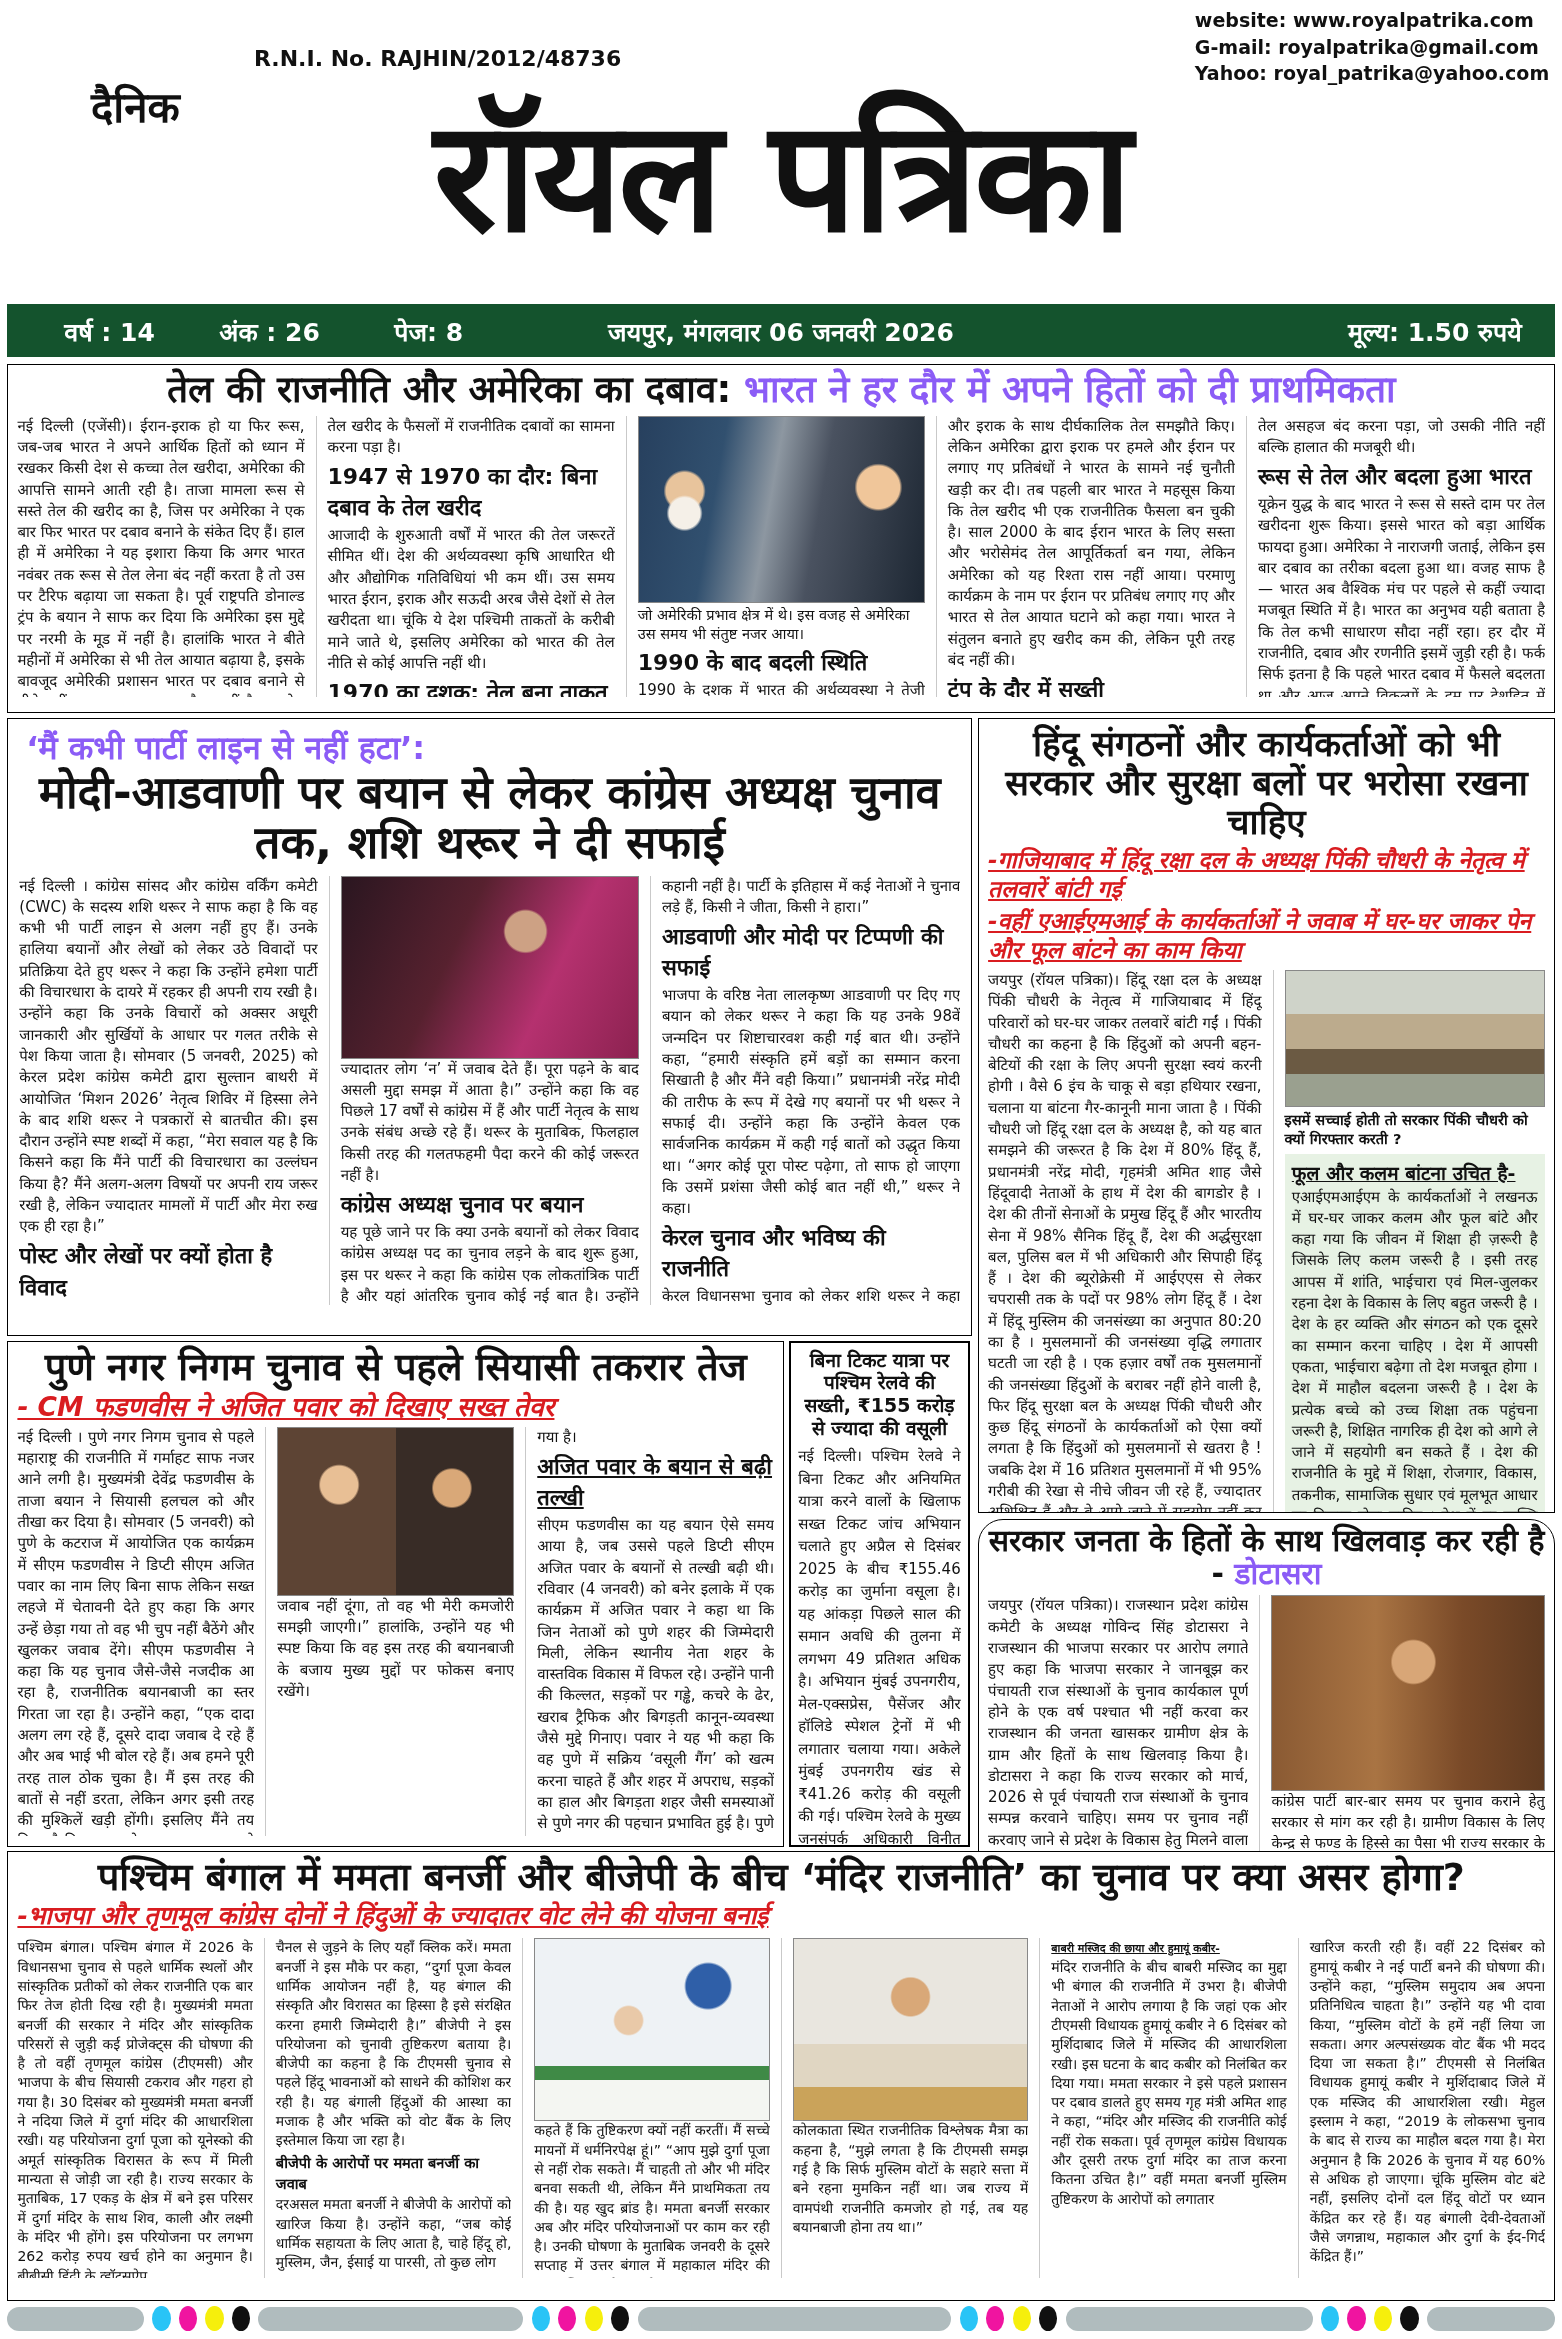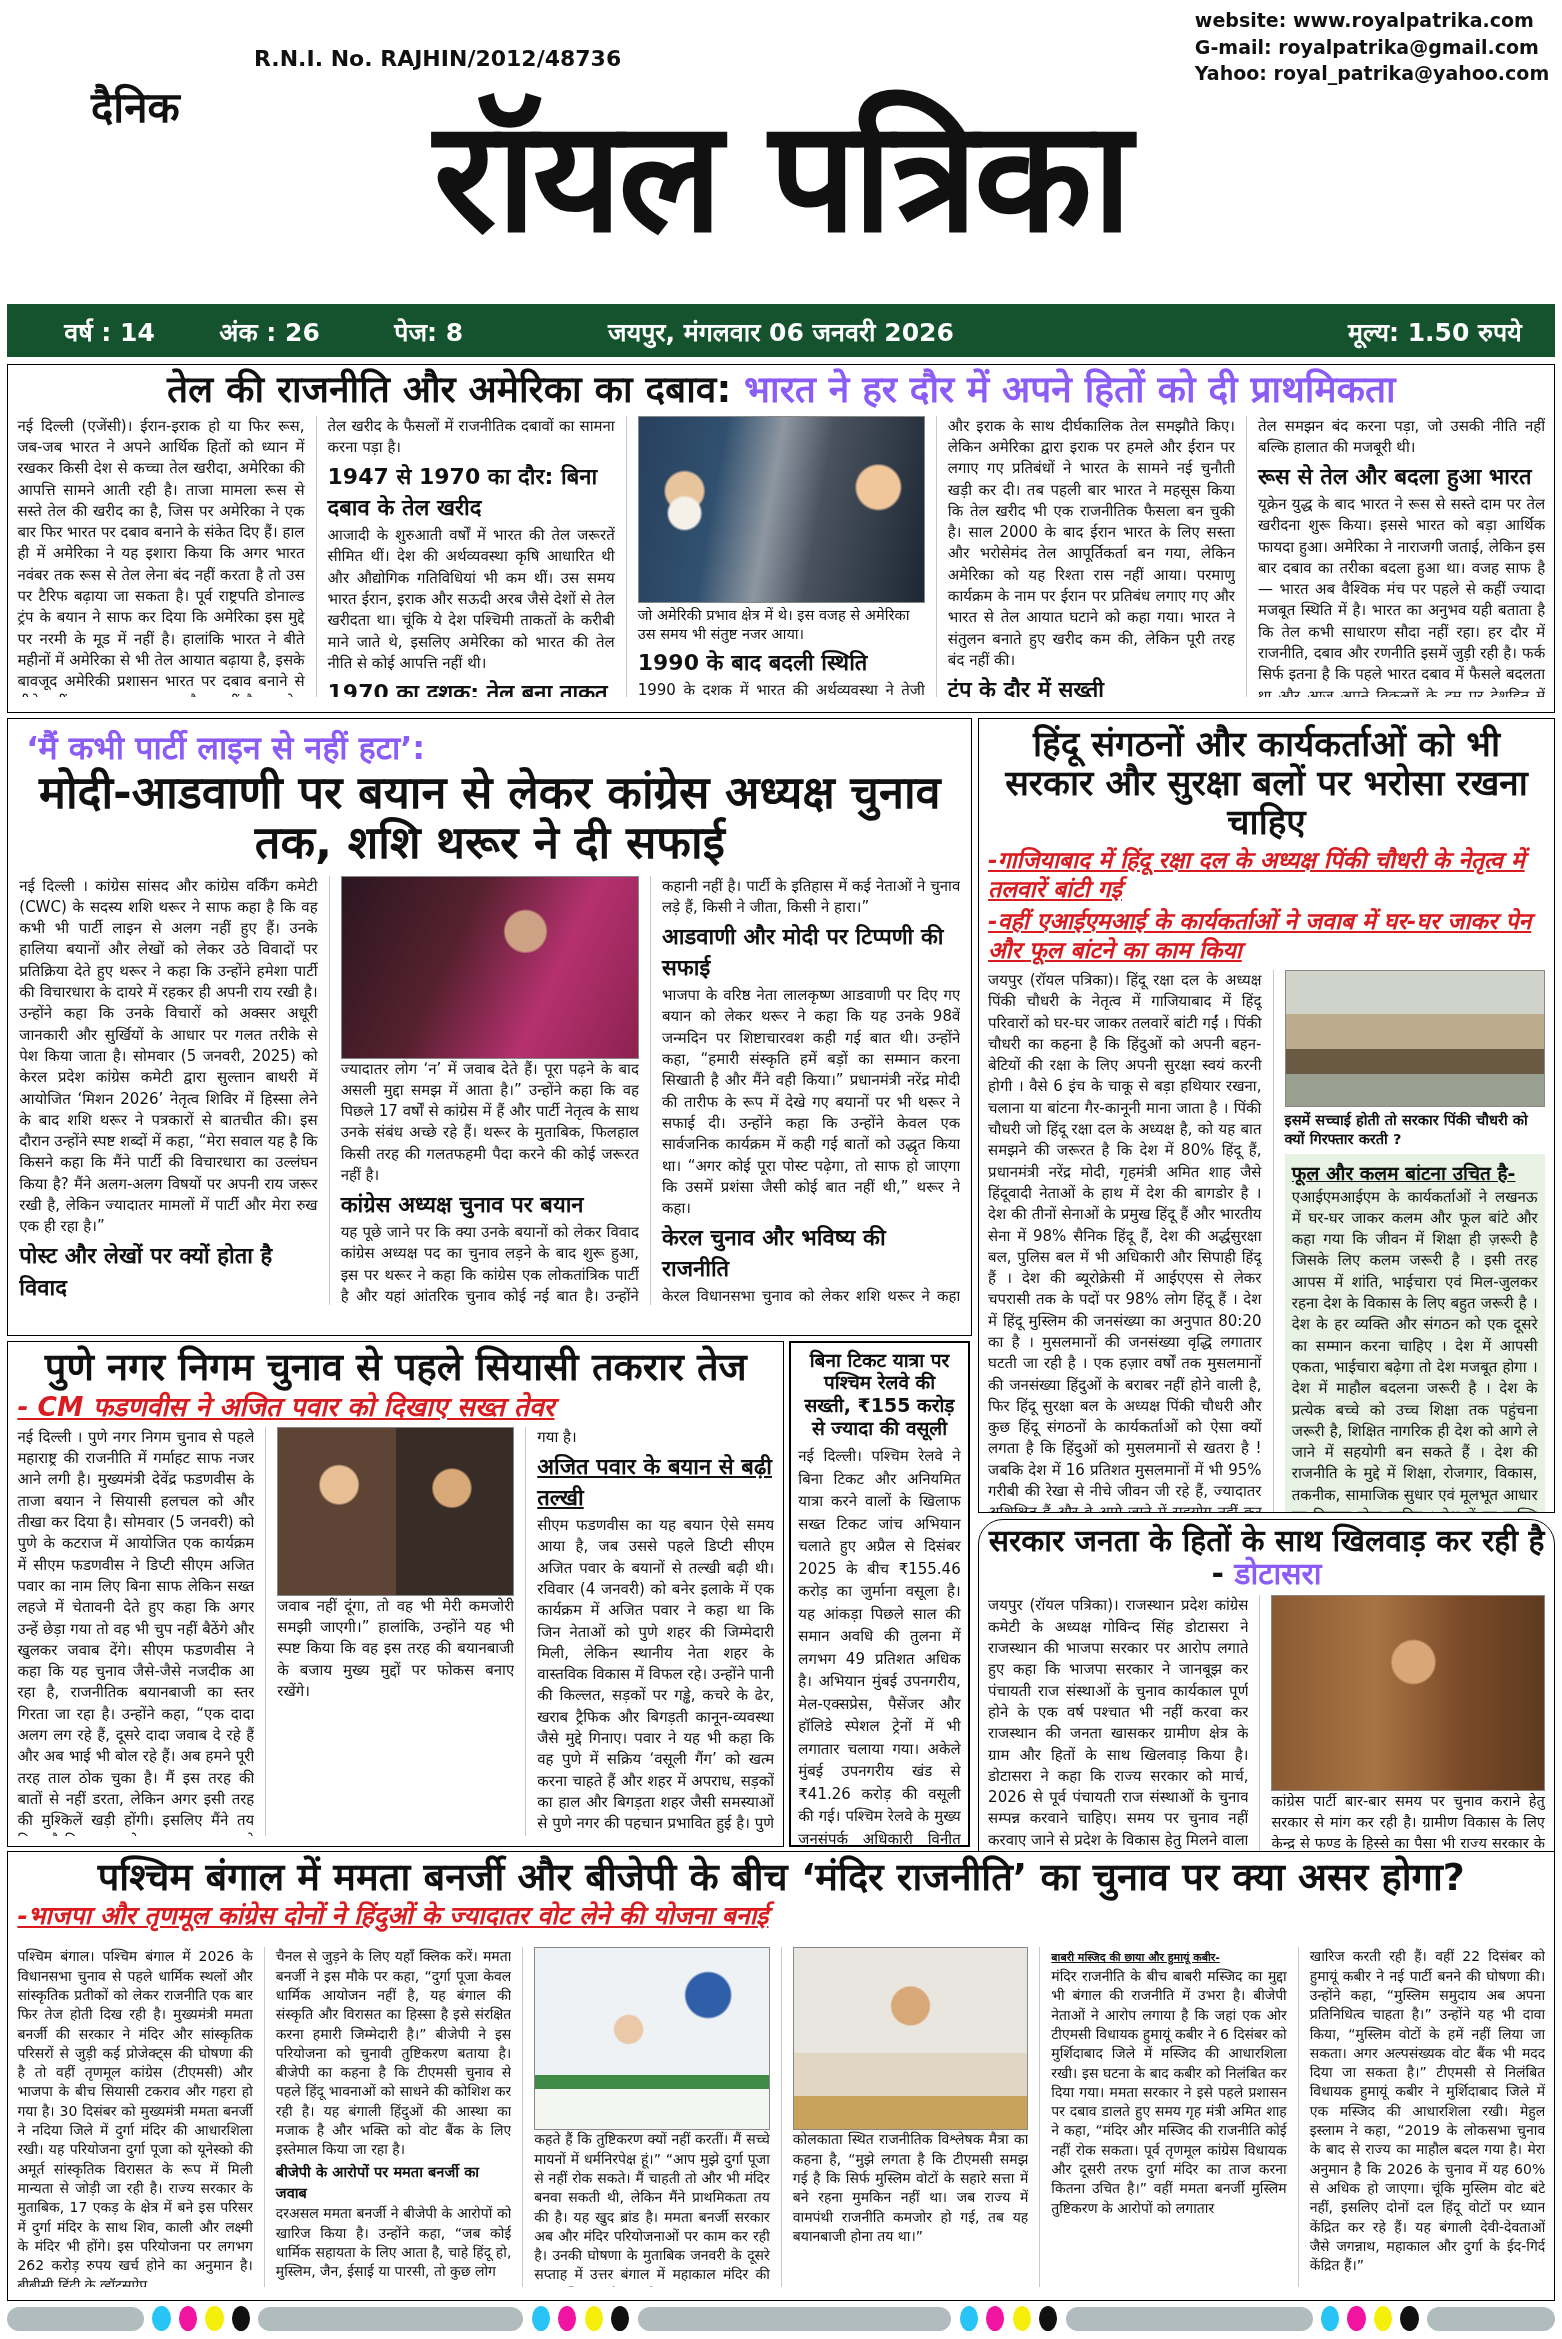--- a/index.html
+++ b/index.html
@@ -128,21 +128,21 @@
   #a-dot { left:978px; top:1519px; width:577px; height:386px; padding:3.7px 9.1px;border-radius:25px; }
   #a-dot .head { font-size:30px; }
   #a-dot .cols { margin-top:4.6px; height:274px; }
   #a-dot .col-l { flex:1; }
   #a-dot .col-r { flex:1.05; font-size:14.6px; }
 
   
   #a-bengal { left:7.3px; top:1851px; width:1548px; height:450px; padding:3.7px 9.1px; }
   #a-bengal .head { font-size:38px; }
   #a-bengal .byline-red { font-size:25px; display:block; margin:1.8px 0; }
-  #a-bengal .cols { margin-top:16px; height:340px; }
+  #a-bengal .cols { margin-top:7px; height:340px; }
   #a-bengal .col { font-size:14px; line-height:1.38; }
 
   
   .regbar { left:7.3px; right:7.3px; top:2304px; height:29px; display:flex; align-items:center; gap:8.2px; }
   .capsule { height:24px; border-radius:12px; background:#b0bcbe; }
   .dot { width:18.3px; height:25px; border-radius:50%; flex:0 0 auto; }
   .dot-c { background:#29c4f6; } .dot-m { background:#f014a0; }
   .dot-y { background:#f6ef0c; } .dot-k { background:#101010; }
 </style>
 </head>
@@ -187,21 +187,21 @@
       <div class="caption">जो अमेरिकी प्रभाव क्षेत्र में थे। इस वजह से अमेरिका उस समय भी संतुष्ट नजर आया।</div>
       <span class="subhead">1990 के बाद बदली स्थिति</span>
       <span>1990 के दशक में भारत की अर्थव्यवस्था ने तेजी पकड़ी और तेल की खपत बढ़ने लगी। इसी दौर में भारत ने ईरान</span>
     </div>
     <div class="col">
       <span>और इराक के साथ दीर्घकालिक तेल समझौते किए। लेकिन अमेरिका द्वारा इराक पर हमले और ईरान पर लगाए गए प्रतिबंधों ने भारत के सामने नई चुनौती खड़ी कर दी। तब पहली बार भारत ने महसूस किया कि तेल खरीद भी एक राजनीतिक फैसला बन चुकी है। साल 2000 के बाद ईरान भारत के लिए सस्ता और भरोसेमंद तेल आपूर्तिकर्ता बन गया, लेकिन अमेरिका को यह रिश्ता रास नहीं आया। परमाणु कार्यक्रम के नाम पर ईरान पर प्रतिबंध लगाए गए और भारत से तेल आयात घटाने को कहा गया। भारत ने संतुलन बनाते हुए खरीद कम की, लेकिन पूरी तरह बंद नहीं की।</span>
       <span class="subhead">ट्रंप के दौर में सख्ती</span>
       
     </div>
     <div class="col">
-      <span>तेल समझन बंद करना पड़ा, जो उसकी नीति नहीं बल्कि हालात की मजबूरी थी।</span>
+      <span>तेल असहज बंद करना पड़ा, जो उसकी नीति नहीं बल्कि हालात की मजबूरी थी।</span>
       <span class="subhead">रूस से तेल और बदला हुआ भारत</span>
       <span>यूक्रेन युद्ध के बाद भारत ने रूस से सस्ते दाम पर तेल खरीदना शुरू किया। इससे भारत को बड़ा आर्थिक फायदा हुआ। अमेरिका ने नाराजगी जताई, लेकिन इस बार दबाव का तरीका बदला हुआ था। वजह साफ है— भारत अब वैश्विक मंच पर पहले से कहीं ज्यादा मजबूत स्थिति में है। भारत का अनुभव यही बताता है कि तेल कभी साधारण सौदा नहीं रहा। हर दौर में राजनीति, दबाव और रणनीति इसमें जुड़ी रही है। फर्क सिर्फ इतना है कि पहले भारत दबाव में फैसले बदलता था और आज अपने विकल्पों के दम पर देशहित में निर्णय ले रहा है। यही बदली हुई भारत की पहचान है।</span>
     </div>
   </div>
 </div>
 
 <div id="a-tharoor" class="box">
   <div class="hr red">‘मैं कभी पार्टी लाइन से नहीं हटा’:</div>
   <div class="h-center hb">मोदी-आडवाणी पर बयान से लेकर कांग्रेस अध्यक्ष चुनाव तक, शशि थरूर ने दी सफाई</div>
   <div class="cols">

